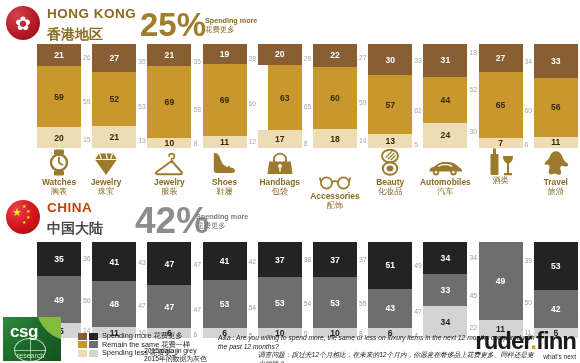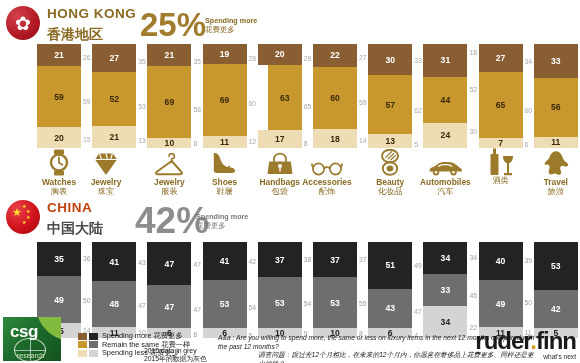--- a/index.html
+++ b/index.html
@@ -348,21 +348,21 @@
           <svg width="28" height="24" viewBox="0 0 28 24">
             <path d="M8 10V7.2C8 4 10.7 1.6 14 1.6S20 4 20 7.2V10" fill="none" stroke="#9b7a2c" stroke-width="1.8"></path>
             <path d="M3.2 9.5h21.6L26.5 22H1.5L3.2 9.5z" fill="#9b7a2c"></path>
             <circle cx="14" cy="14" r="2" fill="#fff"></circle>
             <path d="M14 16v3.4" stroke="#fff" stroke-width="1.4"></path>
           </svg>
         </div>
         <div class="en">Handbags</div>
         <div class="zh">包袋</div>
       </div>
-      <div class="cat" style="left: 296px;">
+      <div class="cat" style="left: 304px; margin-top: 14px;">
         <div class="ic">
           <svg width="32" height="16" viewBox="0 0 32 16">
             <circle cx="7.5" cy="9" r="5.6" fill="none" stroke="#9b7a2c" stroke-width="1.7"></circle>
             <circle cx="24.5" cy="9" r="5.6" fill="none" stroke="#9b7a2c" stroke-width="1.7"></circle>
             <path d="M13.1 8.2c1.7-1.2 4.1-1.2 5.8 0" fill="none" stroke="#9b7a2c" stroke-width="1.7"></path>
             <path d="M1.9 7.2 0.6 3.6M30.1 7.2l1.3-3.6" stroke="#9b7a2c" stroke-width="1.7"></path>
           </svg>
         </div>
         <div class="en">Accessories</div>
         <div class="zh">配饰</div>
@@ -559,23 +559,20 @@
           <div class="seg s-less" style="flex: 34 0 0px;">
             <span class="v">34</span>
           </div>
         </div>
         <div class="ghost cnG" style="top: calc(16.8317% - 4px);">34</div>
         <div class="ghost cnG" style="top: calc(55.9406% - 4px);">45</div>
         <div class="ghost cnG" style="top: calc(89.1089% - 4px);">22</div>
       </div>
       <div class="col" style="left: 478.6px; width: 70px;">
         <div class="bar-wrap">
-          <div class="seg s-more" style="flex: 40 0 0px;">
-            <span class="v">40</span>
-          </div>
           <div class="seg s-same" style="flex: 49 0 0px;">
             <span class="v">49</span>
           </div>
           <div class="seg s-less" style="flex: 11 0 0px;">
             <span class="v">11</span>
           </div>
         </div>
         <div class="ghost cnG" style="top: calc(19.5% - 4px);">39</div>
         <div class="ghost cnG" style="top: calc(64% - 4px);">50</div>
         <div class="ghost cnG" style="top: calc(94.5% - 4px);">11</div>

